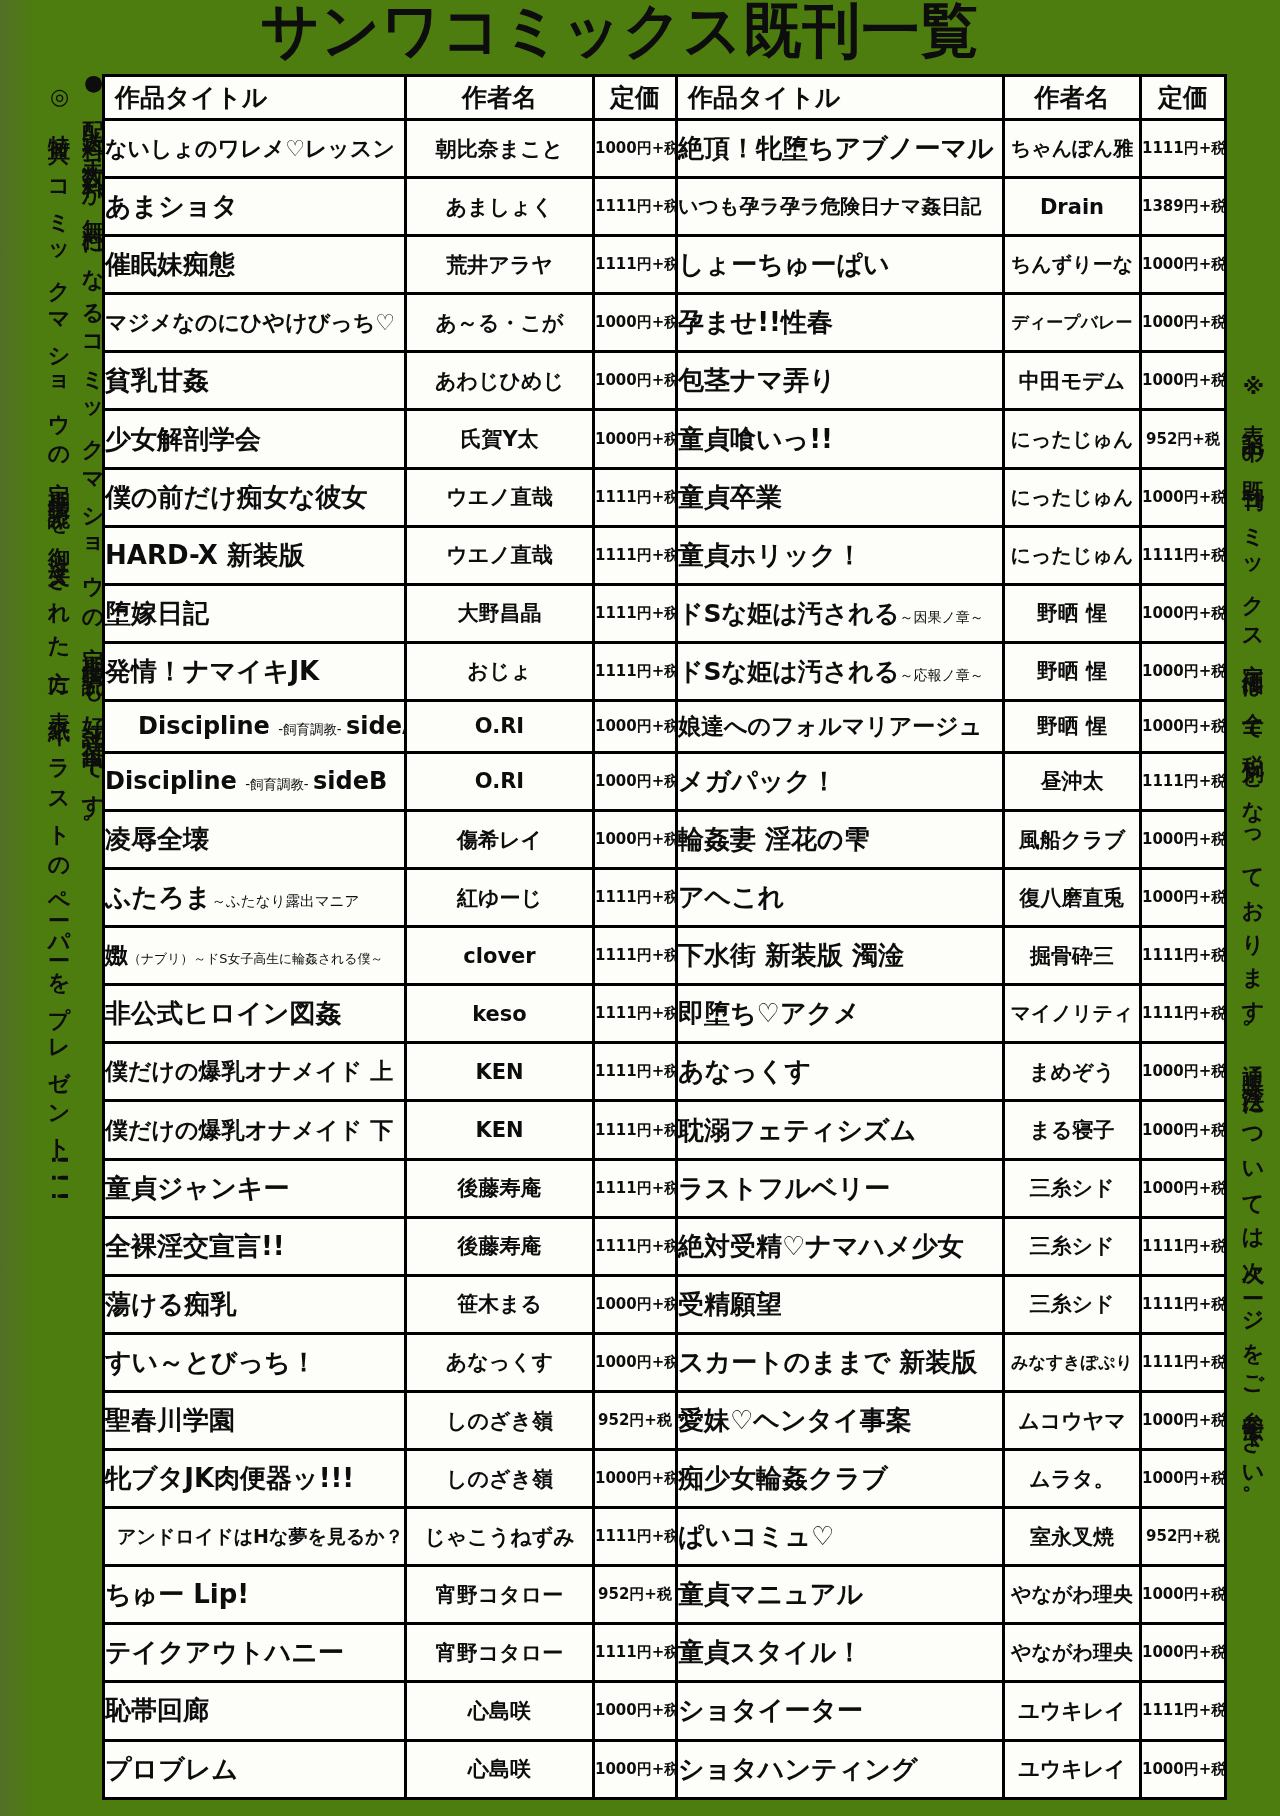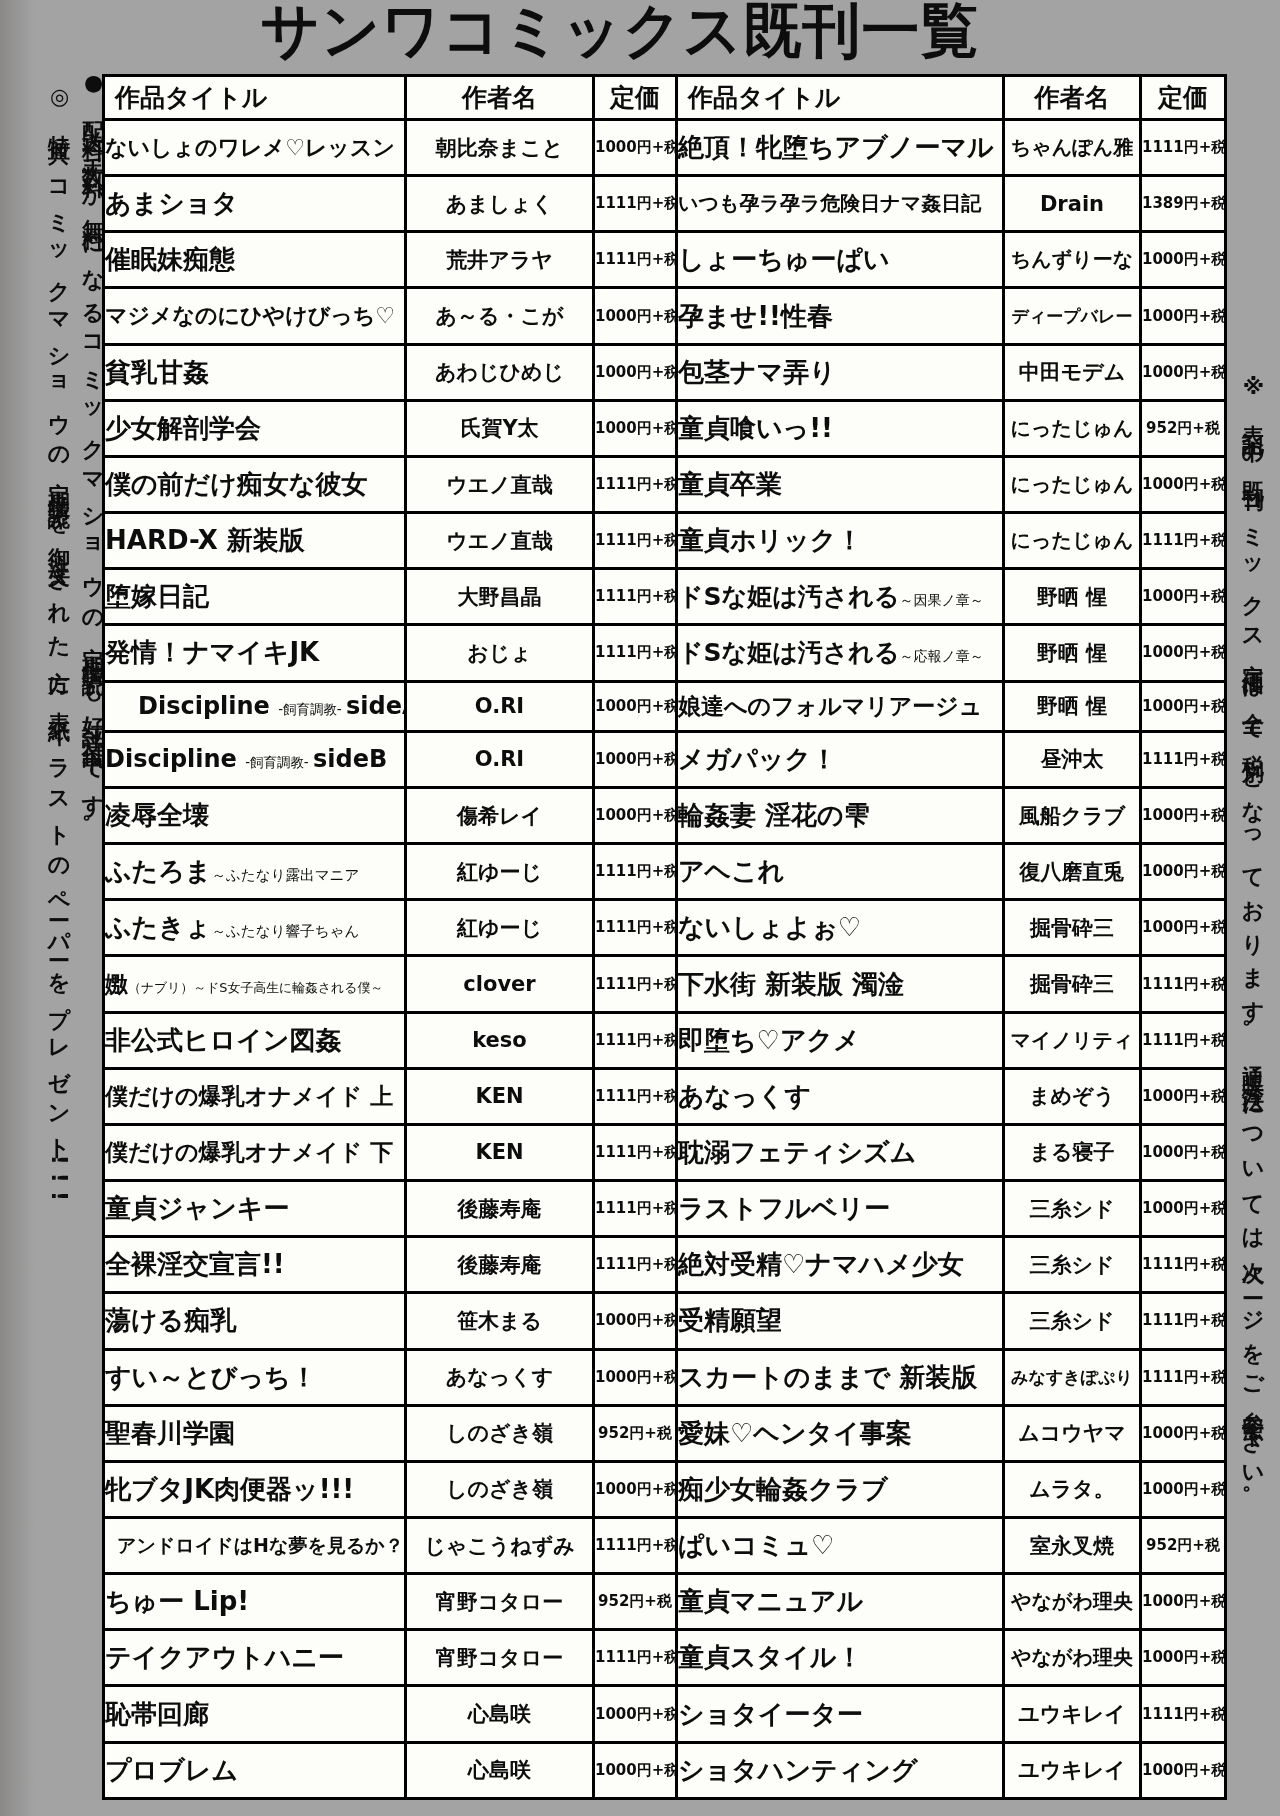--- a/index.html
+++ b/index.html
@@ -1,19 +1,19 @@
 <!DOCTYPE html>
 <html><head>
 <meta charset="utf-8">
 <style>
   html,body{margin:0;padding:0;background:#dcdad4;}
   .page{
     position:relative;
     width:1280px;height:1816px;
-    background:#a3a3a3;
+    background:#4d7c0f;
     font-family:"DejaVu Sans",sans-serif;
     color:#0d0d0d;
     overflow:hidden;
   }
   .page::before{ 
     content:"";position:absolute;left:0;top:0;bottom:0;width:34px;
     background:linear-gradient(90deg,rgba(90,88,84,.35),rgba(90,88,84,0));
     pointer-events:none;
   }
   .page-title{
@@ -192,28 +192,20 @@
         </tr>
         <tr>
           <td class="c-title"><span class="wrap"><span>ふたろま</span><span class="sm">～ふたなり露出マニア</span></span></td>
           <td class="c-author"><span class="wrap">紅ゆーじ</span></td>
           <td class="c-price">1111円+税</td>
           <td class="c-title"><span class="wrap"><span>アヘこれ</span></span></td>
           <td class="c-author"><span class="wrap">復八磨直兎</span></td>
           <td class="c-price">1000円+税</td>
         </tr>
         <tr>
-          <td class="c-title"><span class="wrap"><span>ふたきょ</span><span class="sm">～ふたなり響子ちゃん</span></span></td>
-          <td class="c-author"><span class="wrap">紅ゆーじ</span></td>
-          <td class="c-price">1111円+税</td>
-          <td class="c-title"><span class="wrap"><span>ないしょよぉ♡</span></span></td>
-          <td class="c-author"><span class="wrap">掘骨砕三</span></td>
-          <td class="c-price">1000円+税</td>
-        </tr>
-        <tr>
           <td class="c-title"><span class="wrap" style="font-size: 23px;"><span>嫐</span><span class="sm">（ナブリ）～ドS女子高生に輪姦される僕～</span></span></td>
           <td class="c-author"><span class="wrap">clover</span></td>
           <td class="c-price">1111円+税</td>
           <td class="c-title"><span class="wrap"><span>下水街 新装版 濁淦</span></span></td>
           <td class="c-author"><span class="wrap">掘骨砕三</span></td>
           <td class="c-price">1111円+税</td>
         </tr>
         <tr>
           <td class="c-title"><span class="wrap"><span>非公式ヒロイン図姦</span></span></td>
           <td class="c-author"><span class="wrap">keso</span></td>

